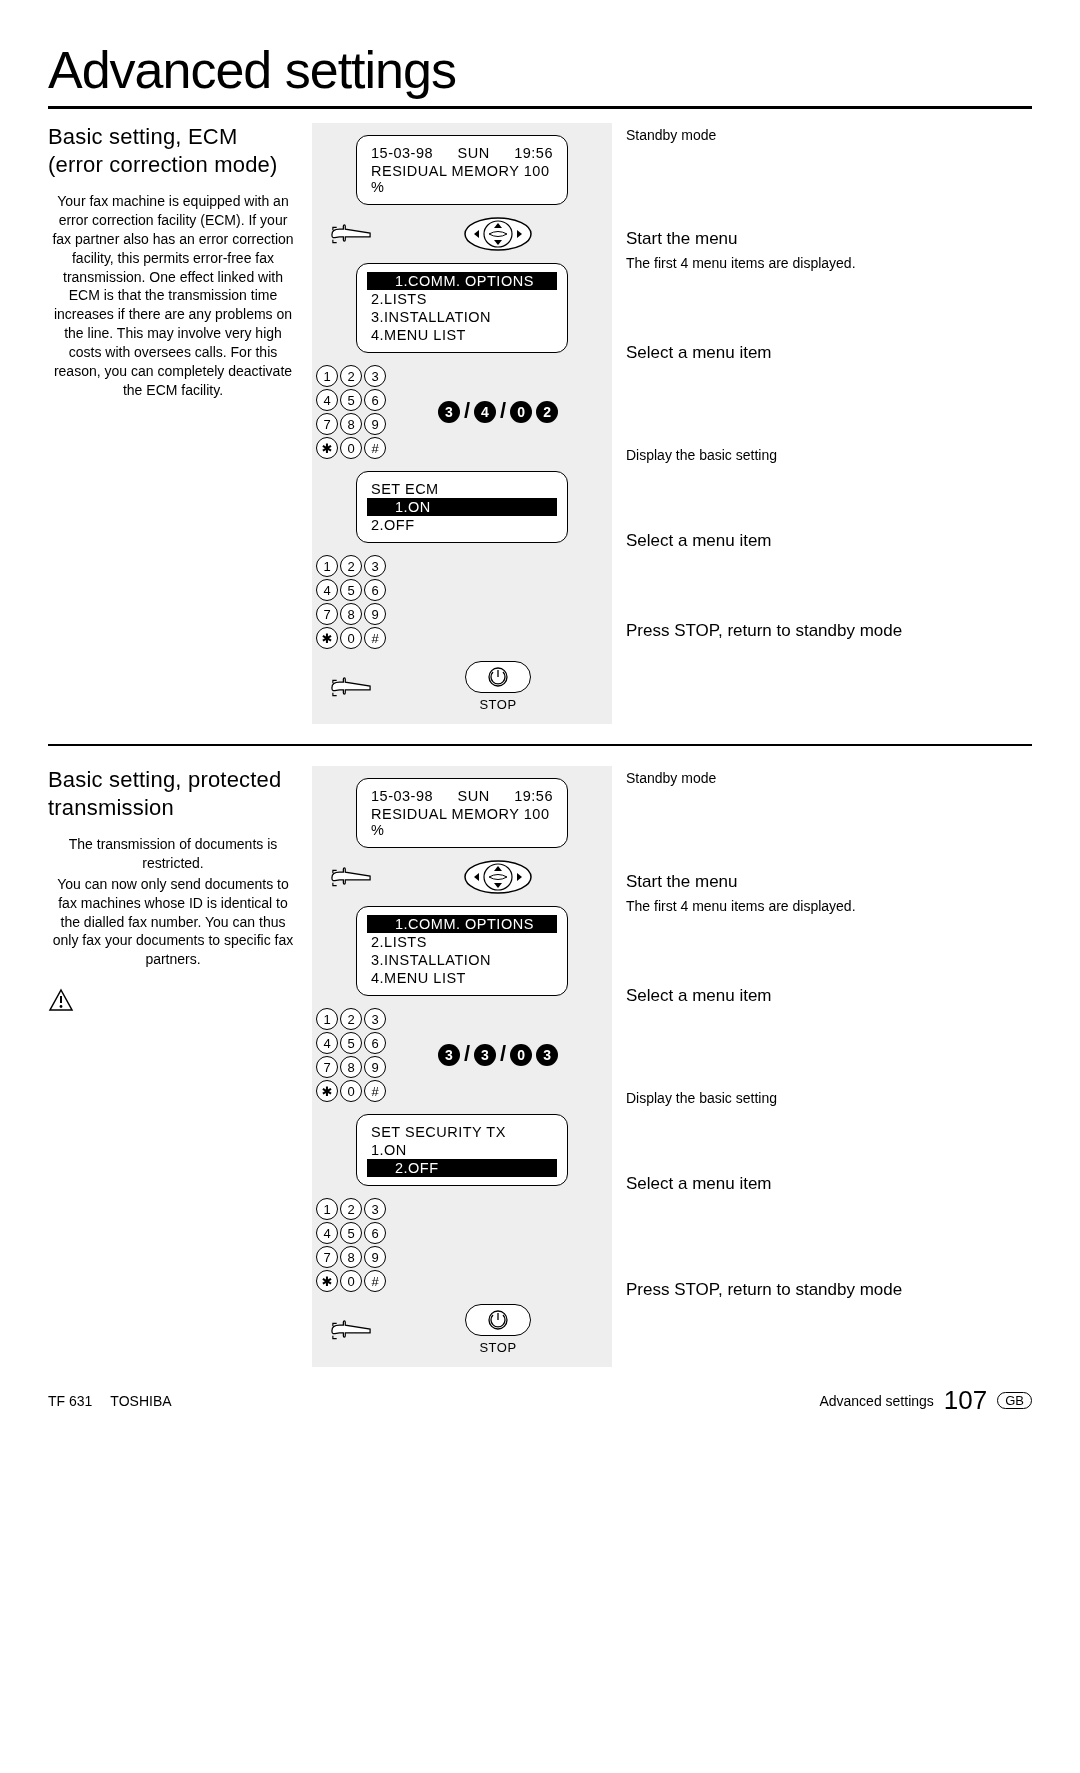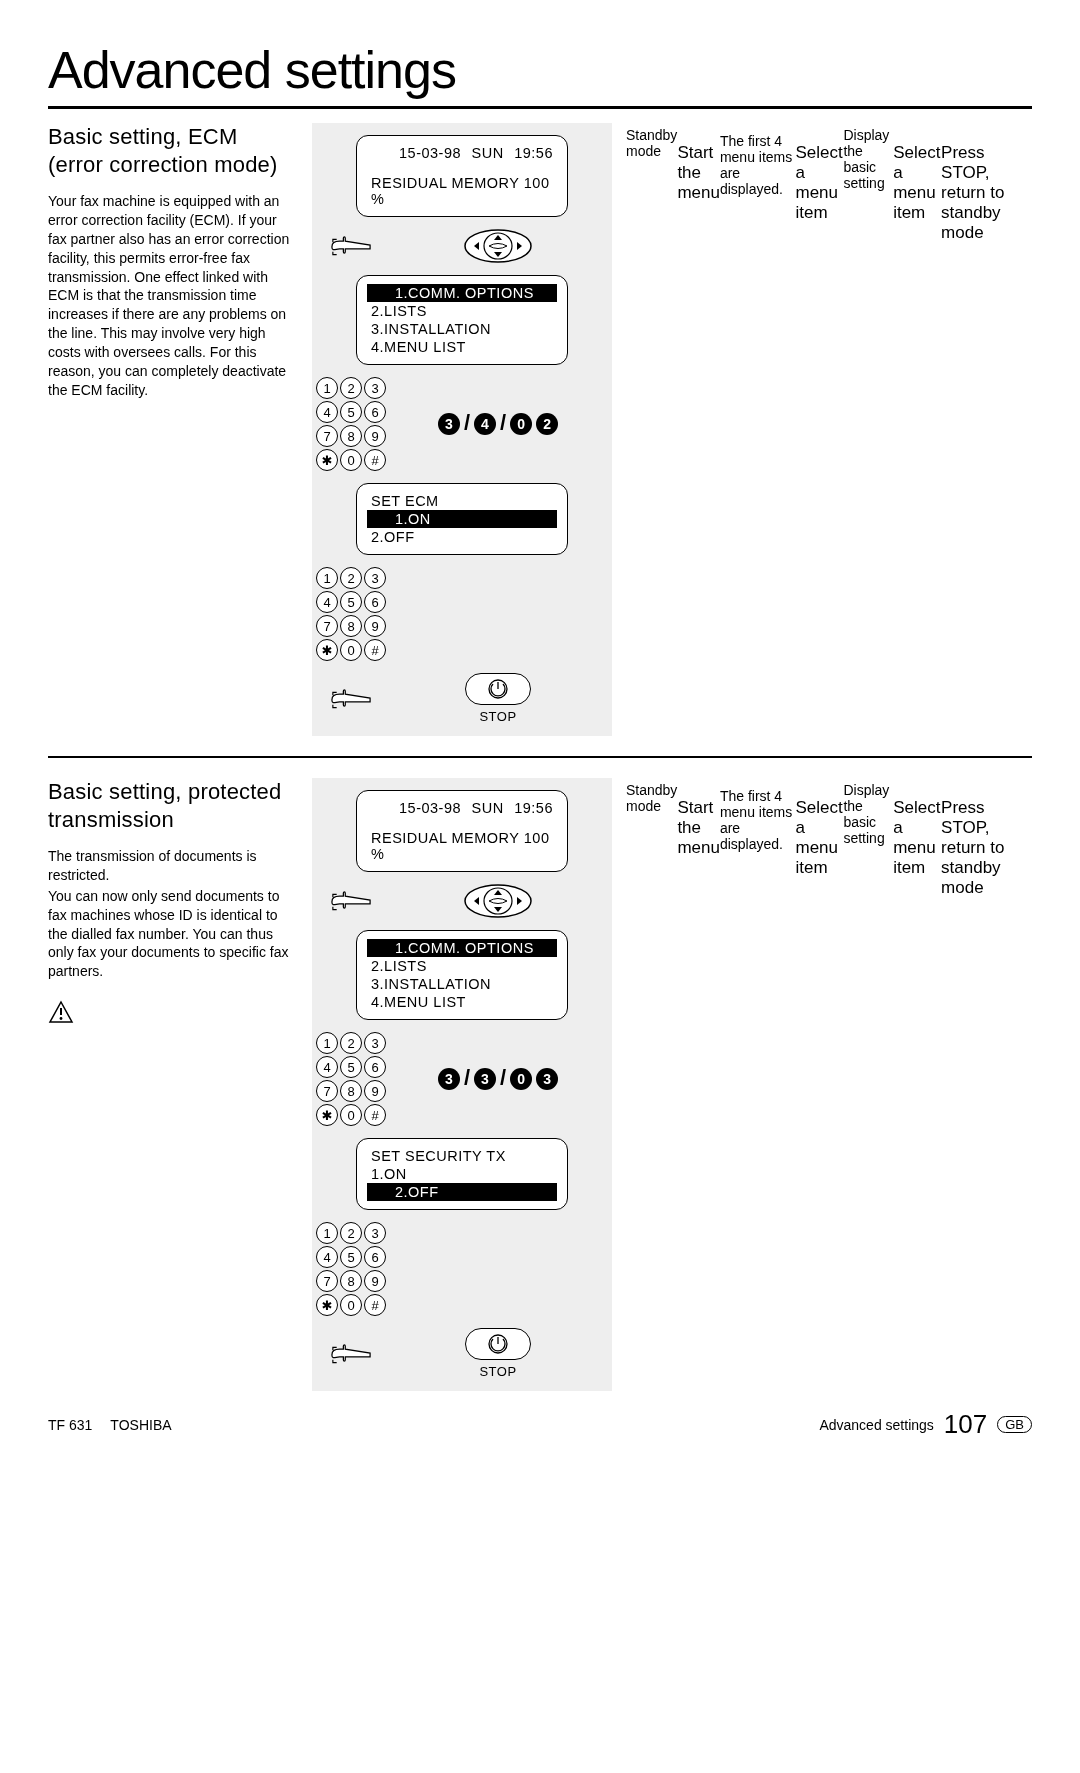--- a/index.html
+++ b/index.html
@@ -27,40 +27,41 @@
   }
   .mid-col {
     background: #eee;
     padding: 12px 8px;
     display: flex;
     flex-direction: column;
     row-gap: 12px;
   }
   .right-col {
     display: flex;
-    flex-direction: row;
+    flex-direction: column;
     row-gap: 0;
     padding-top: 4px;
     font-size: 15px;
   }
   .right-col .label-lg { font-size: 17px; margin-top: 16px; }
   .right-col .label-sm { font-size: 14px; }
 
   .section-title {
     font-size: 22px;
     font-weight: 400;
     line-height: 1.25;
     margin: 0 0 14px 0;
     font-family: Liberation Sans, sans-serif;
     letter-spacing: 0.2px;
   }
   .body-text {
     font-size: 14px;
     line-height: 1.35;
     margin: 0 0 10px 0;
+    text-align: center;
   }
   .warning {
     display: flex;
     gap: 8px;
     font-size: 14px;
     line-height: 1.35;
     align-items: flex-start;
     margin-top: 8px;
   }
   .warning svg { flex: 0 0 auto; margin-top: 1px; }
@@ -72,22 +73,22 @@
     border-radius: 12px;
     padding: 8px 10px;
     font-family: "Arial Narrow", Arial, sans-serif;
     font-size: 14.5px;
     letter-spacing: 0.5px;
     width: 190px;
     margin: 0 auto;
   }
   .lcd .lcd-row { padding: 1px 4px; }
   .lcd .lcd-row.inv { background: #000; color: #fff; padding-left: 28px; }
-  .lcd .lcd-top { display: flex; justify-content: space-between; padding: 1px 4px; margin-left: 28px; }
-  .lcd .lcd-mem { margin-top: 12px; padding: 1px 4px; }
+  .lcd .lcd-top { display: flex; justify-content: space-between; padding: 1px 4px; }
+  .lcd .lcd-mem { padding: 1px 4px; }
 
   
   .mid-row {
     display: flex;
     align-items: center;
     gap: 10px;
   }
   .mid-row .left { width: 62px; display:flex; justify-content:center; }
   .mid-row .content { flex: 1; display:flex; justify-content:center; }
 

